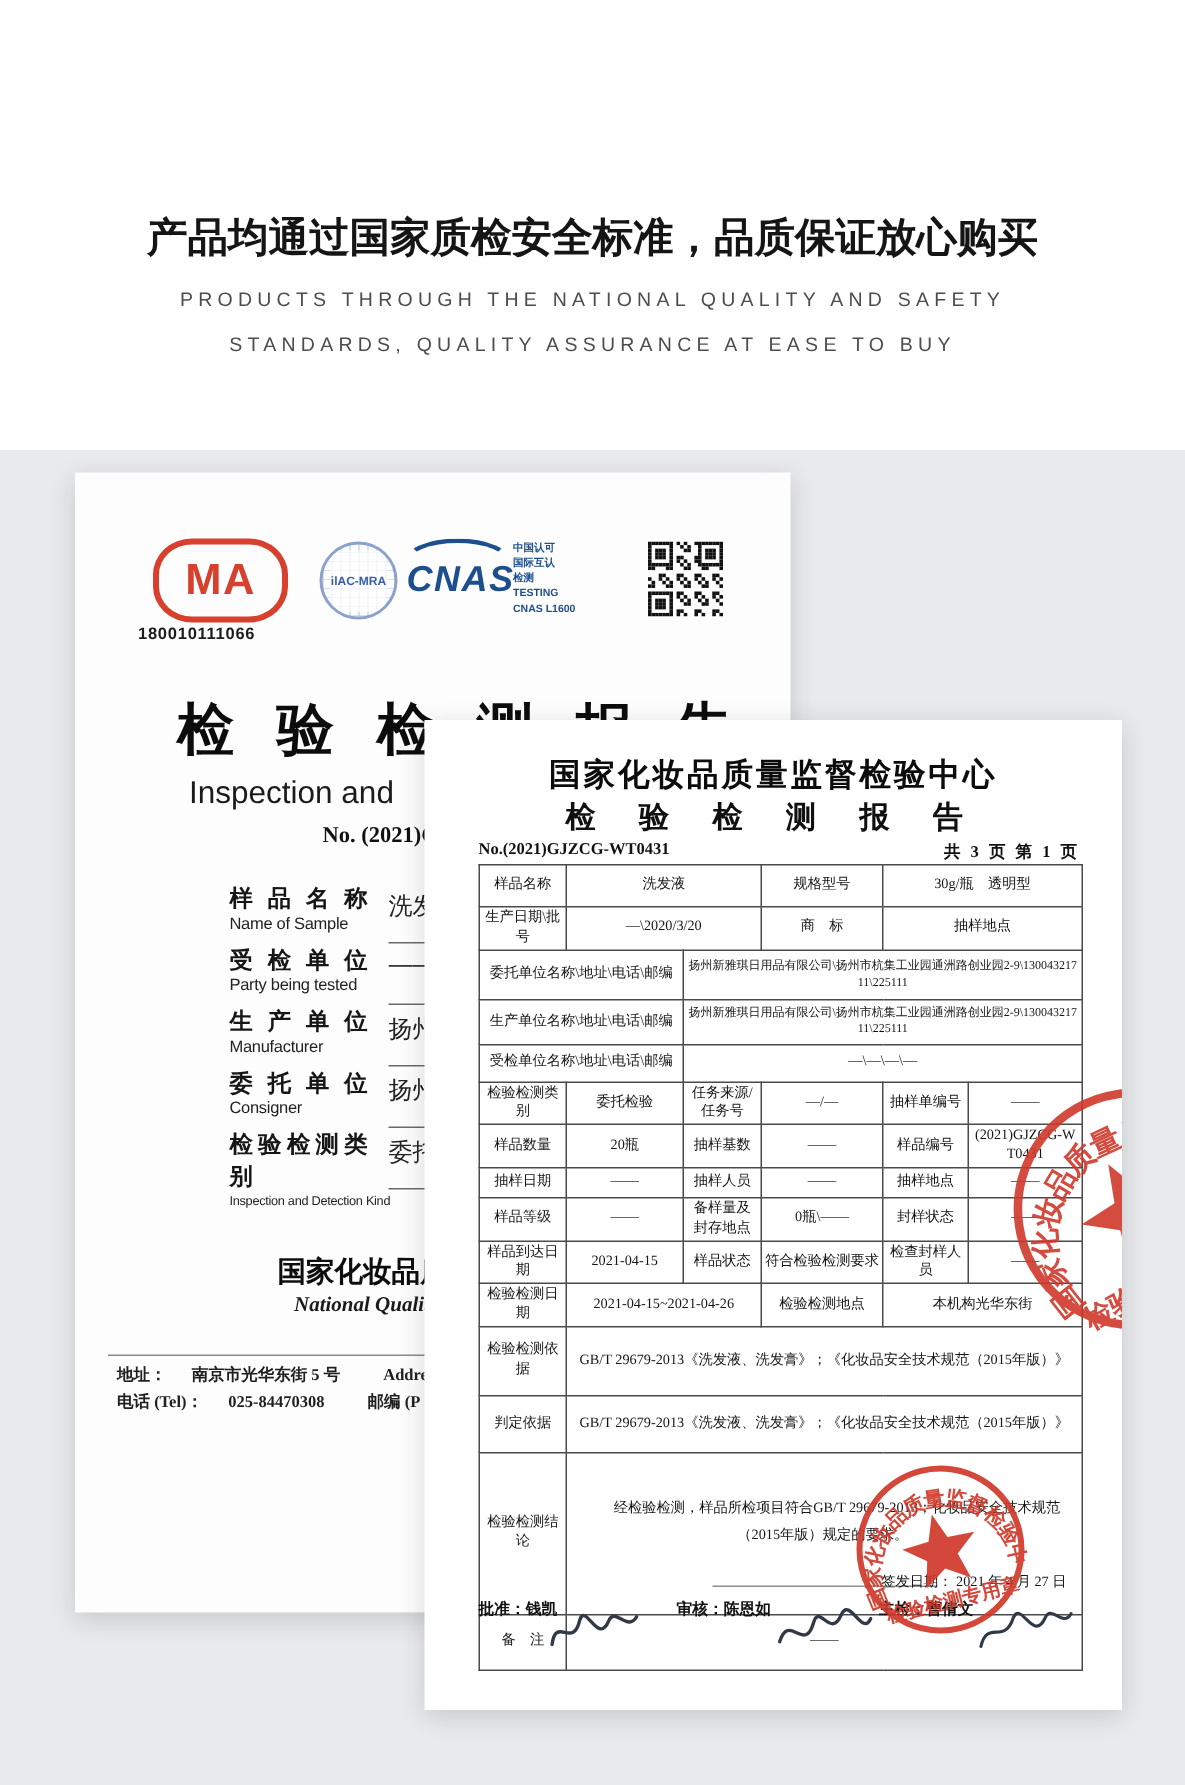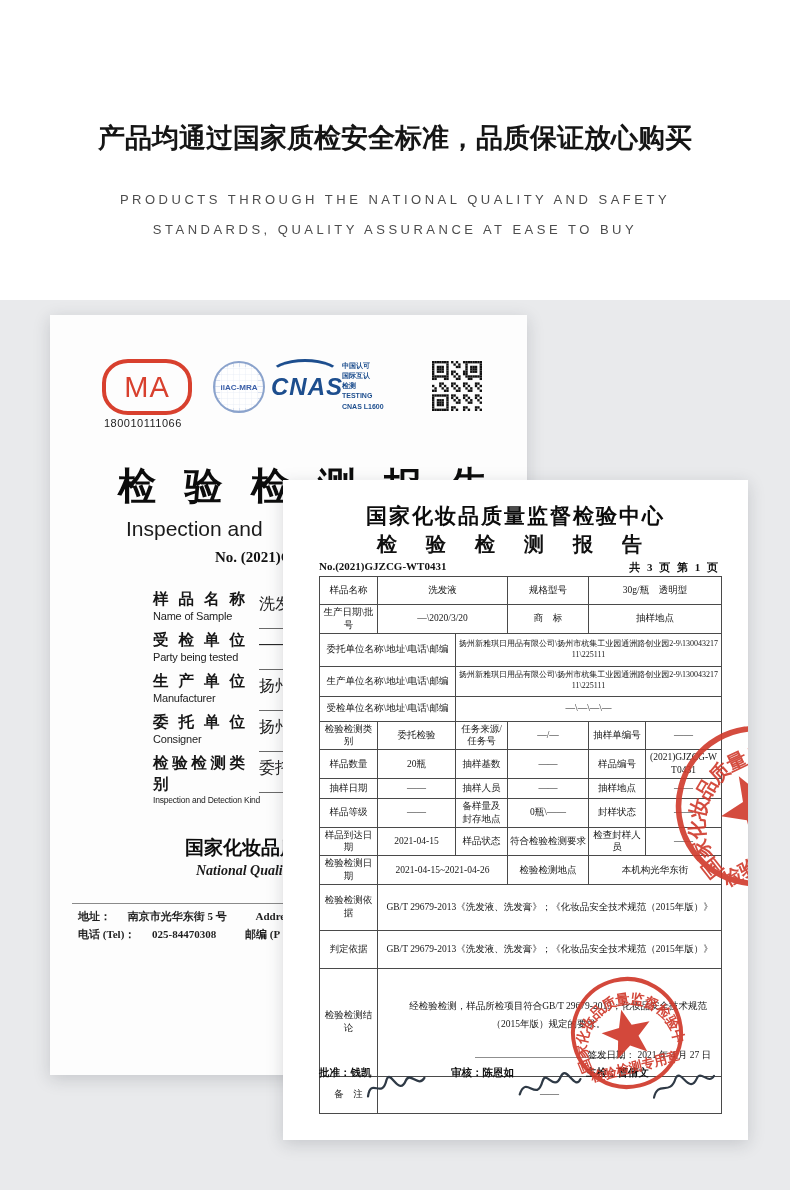--- a/index.html
+++ b/index.html
@@ -3,36 +3,36 @@
 <meta charset="utf-8">
 <style>
   html,body{margin:0;padding:0;background:#fff;}
   .stage{position:relative;width:790px;height:1190px;background:#fff;overflow:hidden;
          font-family:"Liberation Sans","DejaVu Sans",sans-serif;color:#111;}
   .gray-bg{position:absolute;left:0;top:300px;width:790px;height:890px;background:var(--page-gray,#e9eaec);}
 
   
   .hero-title{position:absolute;top:44px;left:0;width:100%;text-align:center;
               font-size:44px;font-weight:800;letter-spacing:2px;color:#0d0d0d;}
-  .hero-sub{position:absolute;top:120px;left:0;width:100%;text-align:center;
+  .hero-sub{position:absolute;top:140px;left:0;width:100%;text-align:center;
             font-size:27px;font-weight:700;color:#151515;}
   .hero-en{position:absolute;left:0;width:100%;text-align:center;font-size:13px;
            letter-spacing:3.5px;color:#4d4d4d;}
   .hero-en.l1{top:192px;} .hero-en.l2{top:222px;}
 
   
   .doc{position:absolute;background:#fdfdfd;box-shadow:0 4px 16px rgba(40,45,55,.18);}
   .doc-back{left:50px;top:315px;width:477px;height:760px;z-index:1;}
   .doc-front{left:283px;top:480px;width:465px;height:660px;z-index:2;overflow:hidden;background:#fff;}
 
   
   .cma{position:absolute;left:52px;top:44px;width:82px;height:48px;border:4px solid var(--cma-red,#d8402e);
        border-radius:26px/24px;display:flex;align-items:center;justify-content:center;
-       color:var(--cma-red,#d8402e);font-weight:400;font-size:29px;letter-spacing:1px;text-align:right;}
-  .cma-number{position:absolute;left:54px;top:102px;font-size:11px;font-weight:400;color:#1c1c1c;letter-spacing:.5px;}
+       color:var(--cma-red,#d8402e);font-weight:700;font-size:29px;letter-spacing:1px;text-align:right;}
+  .cma-number{position:absolute;left:42px;top:102px;font-size:11px;font-weight:700;color:#1c1c1c;letter-spacing:.5px;}
   .ilac{position:absolute;left:163px;top:46px;width:48px;height:48px;border-radius:50%;
         border:2px solid #8ba3cc;display:flex;align-items:center;justify-content:center;overflow:hidden;
         background:
           repeating-linear-gradient(0deg, rgba(120,150,205,.28) 0 1px, transparent 1px 6px),
           repeating-linear-gradient(90deg, rgba(120,150,205,.28) 0 1px, transparent 1px 6px);}
   .ilac span{font-size:8px;font-weight:700;color:#3a5ea8;background:rgba(255,255,255,.75);padding:16px 1px;}
   .cnas{position:absolute;left:221px;top:58px;font-size:24px;font-weight:800;font-style:italic;
         color:var(--cnas-blue,#1d4e8e);letter-spacing:1px;}
   .cnas-arc{position:absolute;left:219px;top:44px;width:66px;height:26px;border:3px solid var(--cnas-blue,#1d4e8e);
             border-color:var(--cnas-blue,#1d4e8e) transparent transparent transparent;border-radius:50%;}

